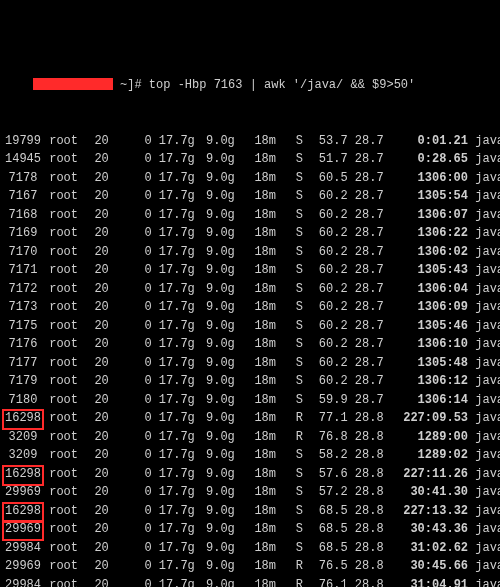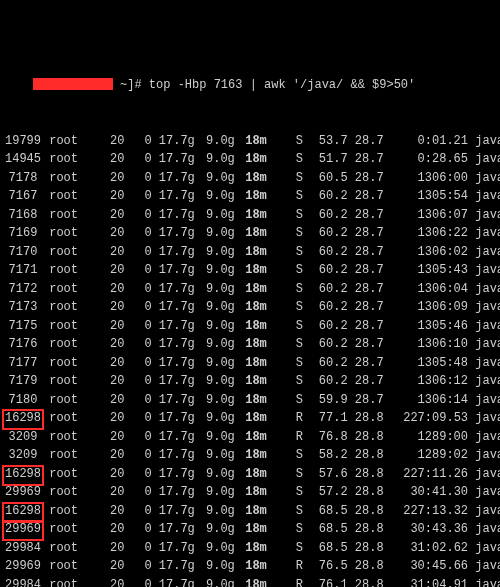--- a/index.html
+++ b/index.html
@@ -39,29 +39,29 @@
   .pid-box {
     position: absolute;
     border: 2px solid #ff2a2a;
     width: 38px;
     height: 17px;
     pointer-events: none;
   }
   
   .c-pid  { display:inline-block; width:38px; text-align:center; }
   .c-user { display:inline-block; width:38px; }
-  .c-pr   { display:inline-block; width:30px; text-align:right; }
+  .c-pr   { display:inline-block; width:30px; }
   .c-ni   { display:inline-block; width:20px; text-align:right; }
   .c-virt { display:inline-block; width:40px; text-align:left; }
   .c-res  { display:inline-block; width:32px; text-align:left; }
-  .c-shr  { display:inline-block; width:40px; text-align:left;font-weight:bold; }
+  .c-shr  { display:inline-block; width:40px; text-align:center; }
   .c-s    { display:inline-block; width:14px; text-align:center; }
   .c-cpu  { display:inline-block; width:34px; text-align:right; }
   .c-mem  { display:inline-block; width:34px; }
-  .c-time { display:inline-block; width:72px; text-align:right; }
+  .c-time { display:inline-block; width:72px; text-align:right;font-weight:bold; }
   .c-cmd  { display:inline-block; width:36px; }
 </style>
 </head>
 <body>
 
 <div class="terminal">
 
   <div class="prompt-line">
     <span class="redact"></span><span> ~]# </span><span>top -Hbp 7163 | awk '/java/ &amp;&amp; $9&gt;50'</span>
   </div>

